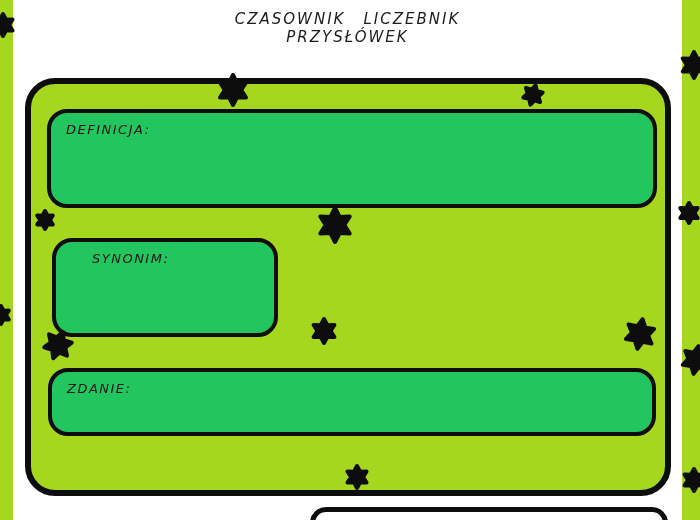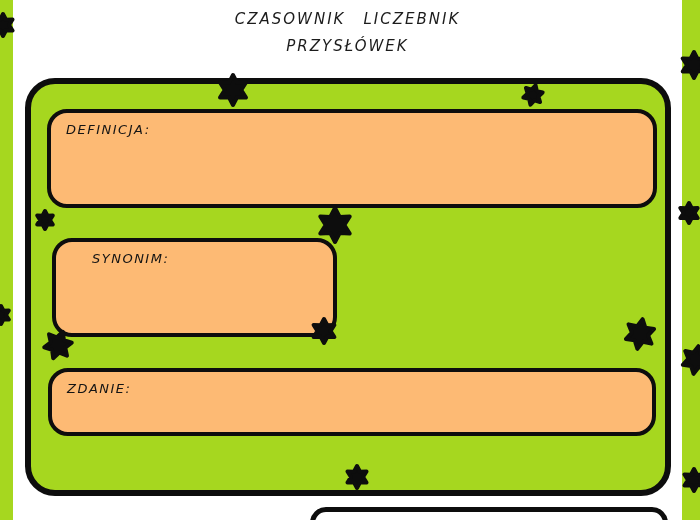--- a/index.html
+++ b/index.html
@@ -21,43 +21,43 @@
 
   .header {
     position:absolute; left:13px; right:18px; top:10px;
     text-align:center; font-style:italic; color:#1c1c1c;
   }
   .header-line {
     display:flex; justify-content:center; align-items:baseline;
     font-size:15px; letter-spacing:2px; font-weight:500;
   }
   .header-line1 { gap:18px; }
-  .header-line2 { gap:18px; margin-top:9px; }
+  .header-line2 { gap:18px; margin-top:0; }
 
   .board {
     position:absolute; left:25px; top:78px;
     width:646px; height:418px;
     background:var(--green);
     border:6px solid var(--ink);
     border-radius:30px;
   }
 
   .field {
     position:absolute;
-    background:#fdba74;
+    background:#22c55e;
     border:4px solid var(--ink);
     border-radius:20px;
     padding:9px 15px;
     font-style:italic;
     font-size:13px;
     letter-spacing:1.5px;
     color:#141414;
   }
   .field-definition { left:16px;  top:25px;  width:610px; height:99px; }
-  .field-synonym    { left:21px;  top:154px; width:285px; height:99px;padding-left:36px; }
+  .field-synonym    { left:21px;  top:154px; width:226px; height:99px;padding-left:36px; }
   .field-antonym    { left:325px; top:155px; width:280px; height:95px; }
   .field-sentence   { left:17px;  top:284px; width:608px; height:68px; }
 
   .partial-box {
     position:absolute; left:310px; top:507px;
     width:358px; height:40px;
     background:#ffffff;
     border:5px solid var(--ink);
     border-radius:16px;
   }

